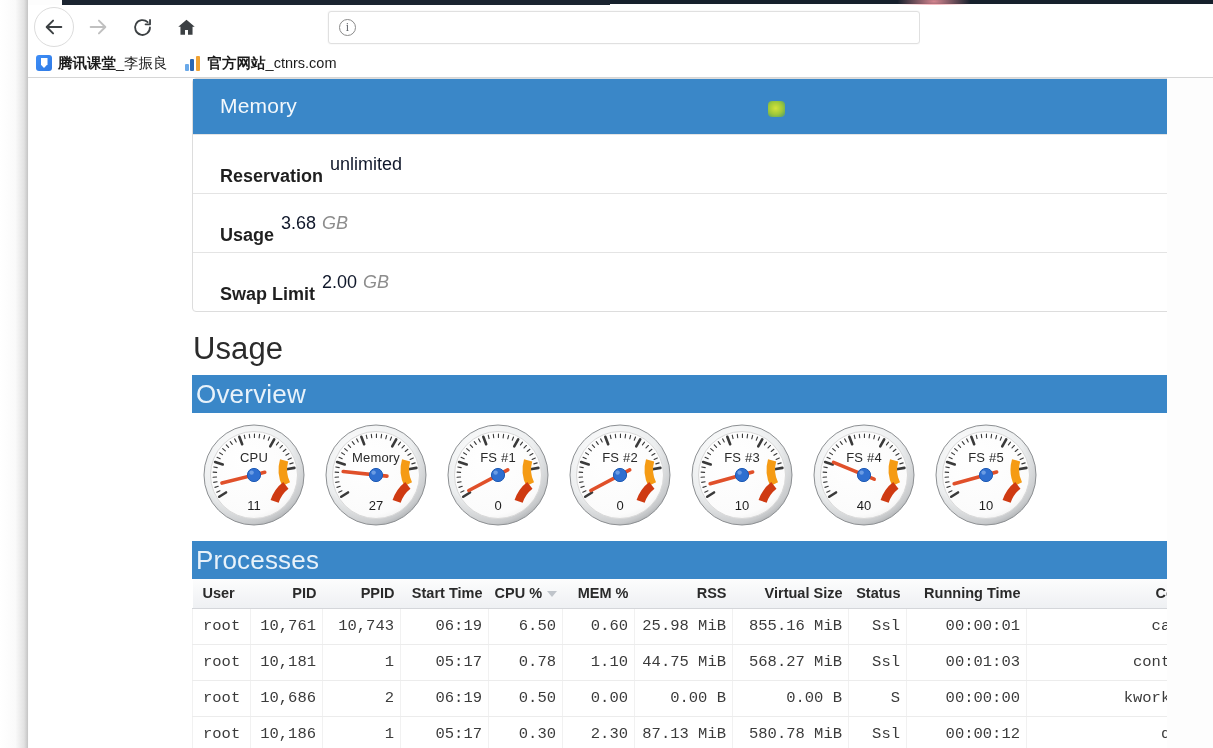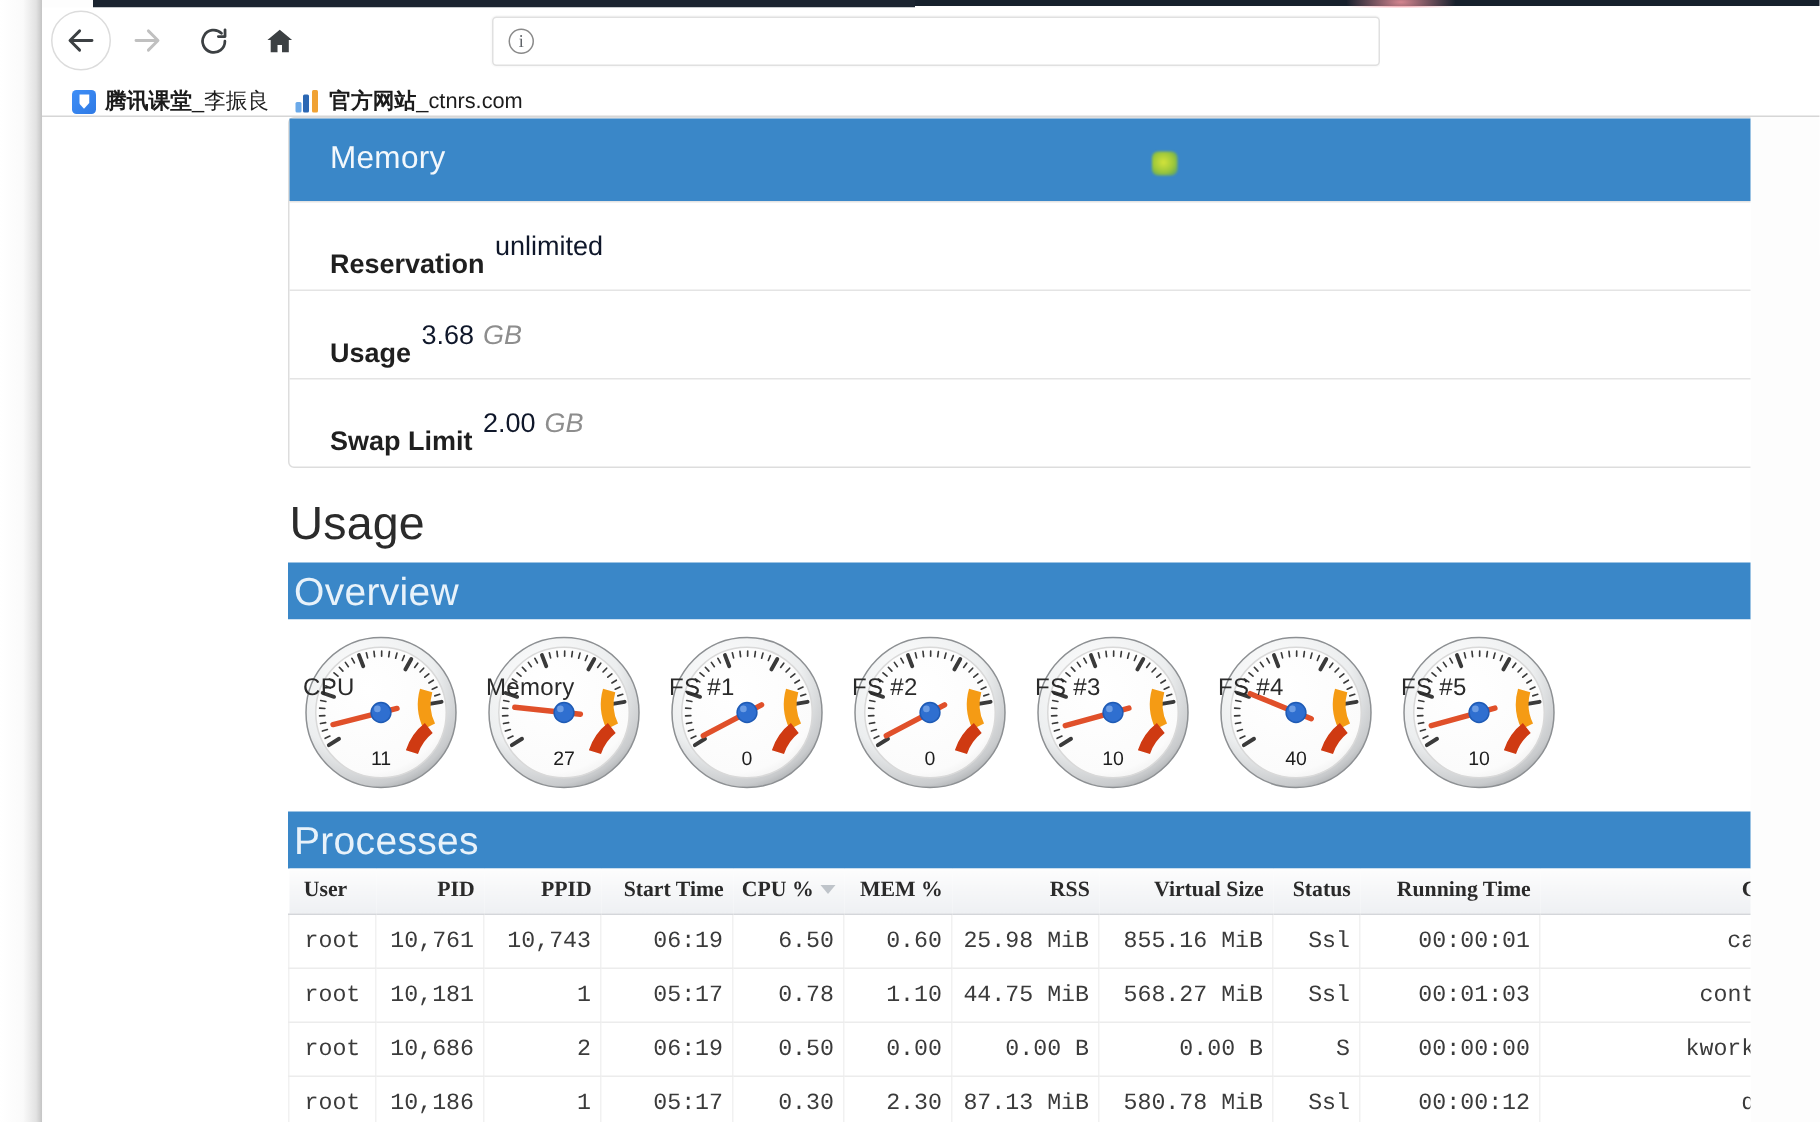--- a/index.html
+++ b/index.html
@@ -55,21 +55,21 @@
   .url .host { color: #202124; font-weight: 600; }
   .url .rest { color: #757575; font-weight: 400; }
 
   .omnibox-tail {
     position: absolute; left: 892px; top: 6px; right: 0; height: 33px;
     background: #fff;
   }
 
   .bookmarks {
     position: absolute; left: 28px; top: 49px; right: 0; height: 28px;
-    background: #fff; display: flex; align-items: flex-end; padding-left: 20px; gap: 17px;
+    background: #fff; display: flex; align-items: center; padding-left: 8px; gap: 17px;
   }
   .bm { display: flex; align-items: center; gap: 6px; }
   .bm-label { font-size: 14.5px; color: #1c1c1c; font-weight: 700; white-space: nowrap; }
   .bm-label .lite { font-weight: 400; }
   .bm-ico-tx {
     width: 16px; height: 16px; border-radius: 3px;
     background: linear-gradient(135deg,#3e8ef7,#2f7ae5);
     position: relative;
   }
   .bm-ico-tx::after {
@@ -131,37 +131,37 @@
     height: 38px; display: flex; align-items: center; padding-left: 4px;
   }
 
   .gauge-area { background: #fff; padding: 10px 0 4px 10px; }
   .gauges { display: flex; gap: 18px; }
 
   .gauge { width: 104px; height: 104px; position: relative; }
   .gauge svg { display: block; }
   .gauge .glabel {
     position: absolute; left: 0; right: 0; top: 27px;
-    font-size: 16px; color: #2a2a2a;
+    text-align: center; font-size: 13px; color: #2a2a2a;
     font-family: "Liberation Sans", sans-serif; letter-spacing: .2px;
   }
   .gauge .gval {
     position: absolute; left: 0; right: 0; bottom: 14px;
     text-align: center; font-size: 13px; color: #1d1d1d;
   }
 
   
   .proc-band { margin-top: 10px; }
   table.proc { width: 100%; border-collapse: collapse; table-layout: fixed; }
   table.proc th {
     font-size: 14.5px; font-weight: 700; color: #2a2a2a;
     background: linear-gradient(180deg,#fdfdfd,#eef0f3);
     border-bottom: 1px solid #d4d6da;
     padding: 6px 6px 7px 6px; text-align: right; white-space: nowrap;
-    font-family: Liberation Serif, serif;
+    font-family: Liberation Sans, sans-serif;
   }
   table.proc th.first { text-align: left; padding-left: 10px; }
   table.proc td {
     font-family: "Liberation Mono", monospace;
     font-size: 15.5px; color: #3b3b3b;
     padding: 8px 6px 9px 6px; text-align: right; white-space: nowrap;
     border-bottom: 1px solid #ececec;
     border-right: 1px solid #f1f1f1;
   }
   table.proc td.first { text-align: left; padding-left: 10px; border-left: 1px solid #f1f1f1; }

